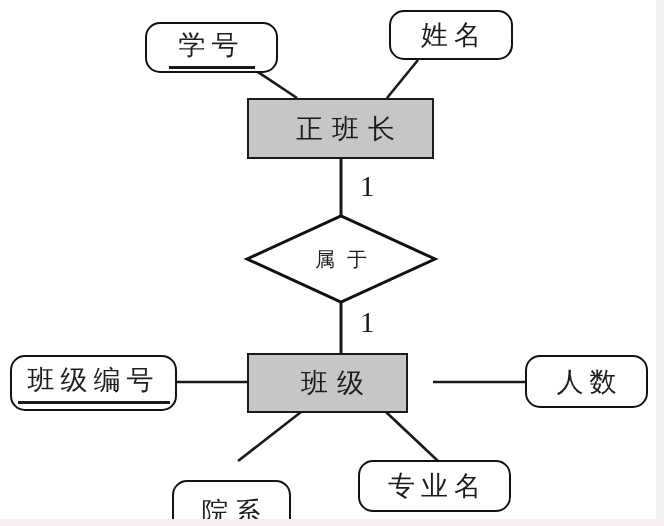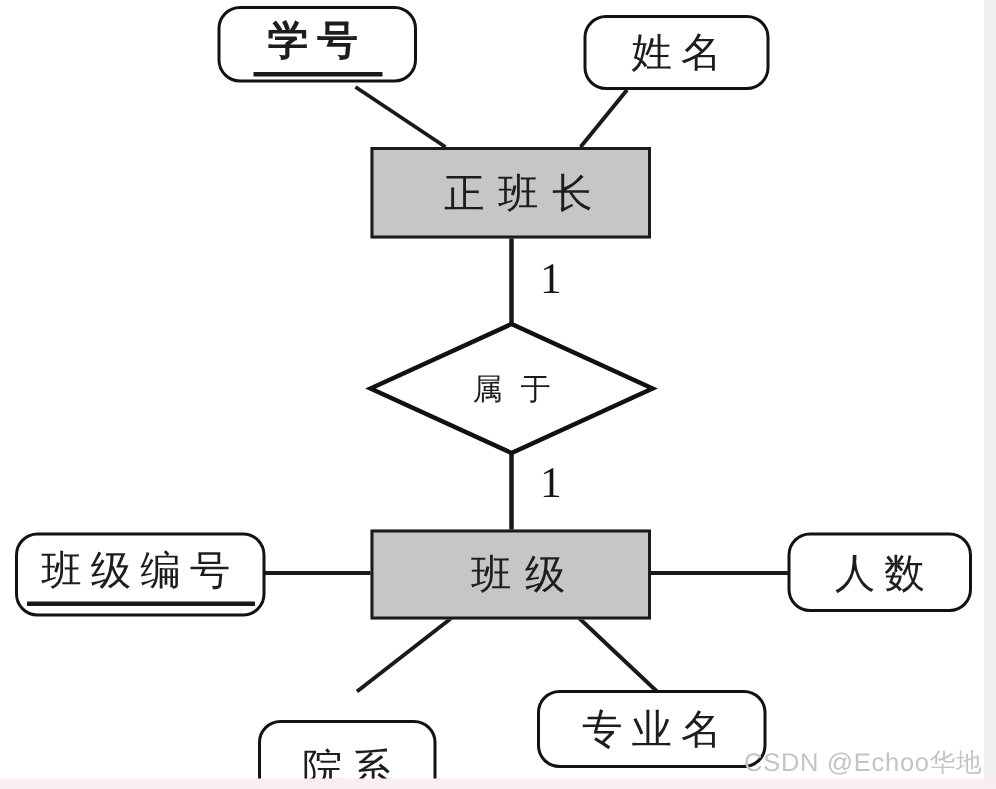--- a/index.html
+++ b/index.html
@@ -48,21 +48,21 @@
     <line x1="341" y1="158" x2="341" y2="218" stroke="#1a1a1a" stroke-width="3"></line>
     <line x1="341" y1="300" x2="341" y2="355" stroke="#1a1a1a" stroke-width="3"></line>
     <line x1="176" y1="382" x2="248" y2="382" stroke="#1a1a1a" stroke-width="2.6"></line>
     <line x1="433" y1="382" x2="526" y2="382" stroke="#1a1a1a" stroke-width="2.6"></line>
     <line x1="301" y1="412" x2="238" y2="461" stroke="#1a1a1a" stroke-width="2.6"></line>
     <line x1="386" y1="412" x2="438" y2="461" stroke="#1a1a1a" stroke-width="2.6"></line>
 
     <polygon points="247,259 341,216 435,259 341,302" fill="#ffffff" stroke="#111111" stroke-width="3"></polygon>
   </svg>
 
-  <div class="node attr" style="left:145px;top:4px;width:133px;height:51px;font-weight:bold;">
+  <div class="node attr" style="left:145px;top:22px;width:133px;height:51px;">
     <span class="u">学号</span>
   </div>
 
   <div class="node attr" style="left:389px;top:10px;width:124px;height:50px;align-items:center;">
     <span>姓名</span>
   </div>
 
   <div class="node entity" style="left:247px;top:98px;width:187px;height:61px;">
     <span>正班长</span>
   </div>
@@ -70,33 +70,32 @@
   <div class="card" style="left:360px;top:170px;">1</div>
 
   <div class="rel-label" style="left:247px;top:216px;width:188px;height:86px;">属于</div>
 
   <div class="card" style="left:360px;top:306px;">1</div>
 
   <div class="node attr" style="left:10px;top:355px;width:167px;height:56px;">
     <span class="u">班级编号</span>
   </div>
 
-  <div class="node entity" style="left:247px;top:353px;width:187px;height:60px;">
+  <div class="node entity" style="left:247px;top:353px;width:161px;height:60px;">
     <span>班级</span>
   </div>
 
   <div class="node attr" style="left:525px;top:355px;width:123px;height:53px;">
     <span>人数</span>
   </div>
 
   <div class="node attr" style="left:172px;top:480px;width:119px;height:63px;">
     <span>院系</span>
   </div>
 
   <div class="node attr" style="left:358px;top:460px;width:153px;height:52px;">
     <span>专业名</span>
   </div>
 
-  <div class="watermark">CSDN @Echoo华地</div>
 
   <div class="edge-right"></div>
   <div class="edge-bottom"></div>
 </div>
 
 </body></html>

